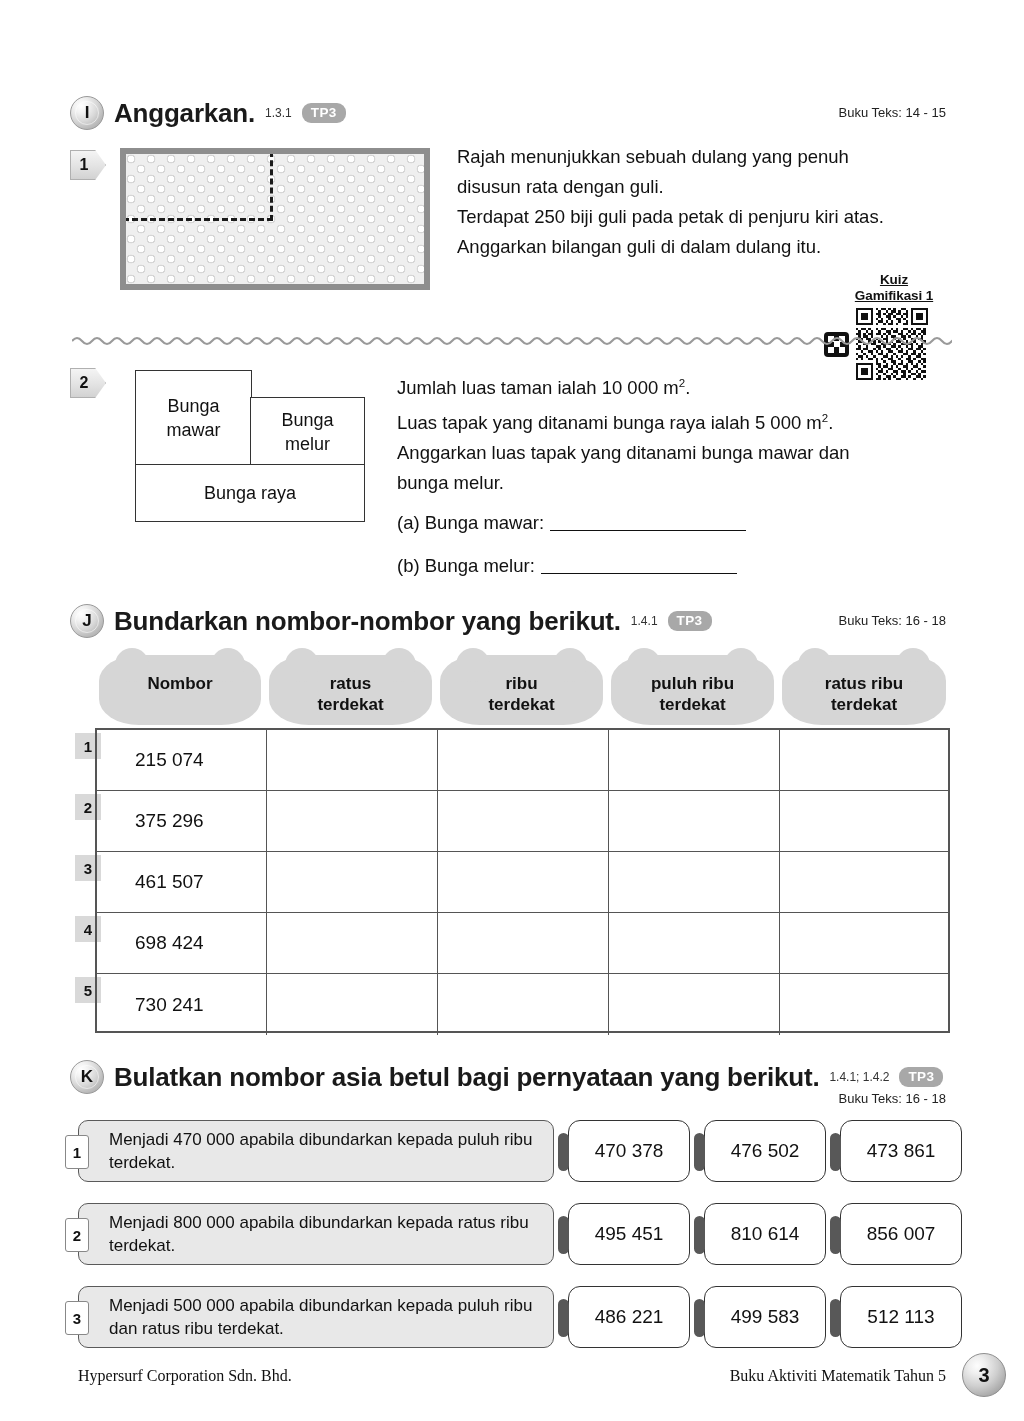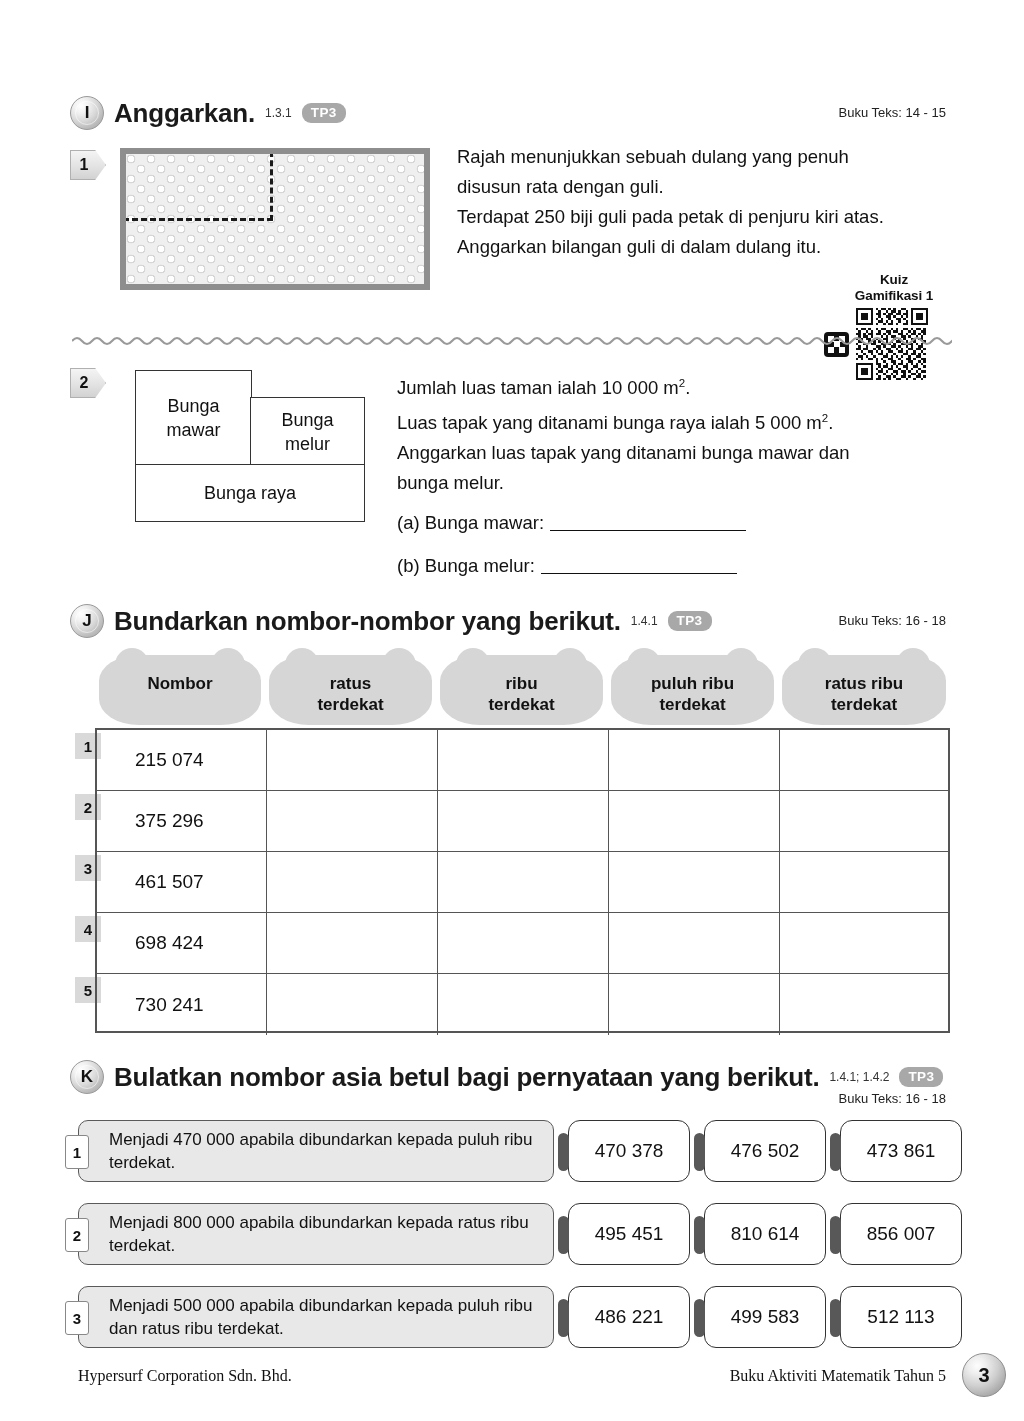--- a/index.html
+++ b/index.html
@@ -124,20 +124,21 @@
   .wave {
     position: absolute;
     height: 14px;
   }
 
   
   .qr-block { position: absolute; text-align: center; }
   .qr-title {
     font-size: 13.5px; font-weight: bold; line-height: 16px; color: #111;
     letter-spacing: -0.1px;
+    text-decoration: underline;
   }
   .qr-row { display: flex; align-items: center; gap: 7px; margin-top: 4px; }
   .dice-icon {
     width: 25px; height: 25px; flex: 0 0 auto;
     background: #111; border-radius: 4px;
     position: relative;
   }
   .dice-icon i {
     position: absolute; width: 6px; height: 6px; background: #fff; display:block;
   }

